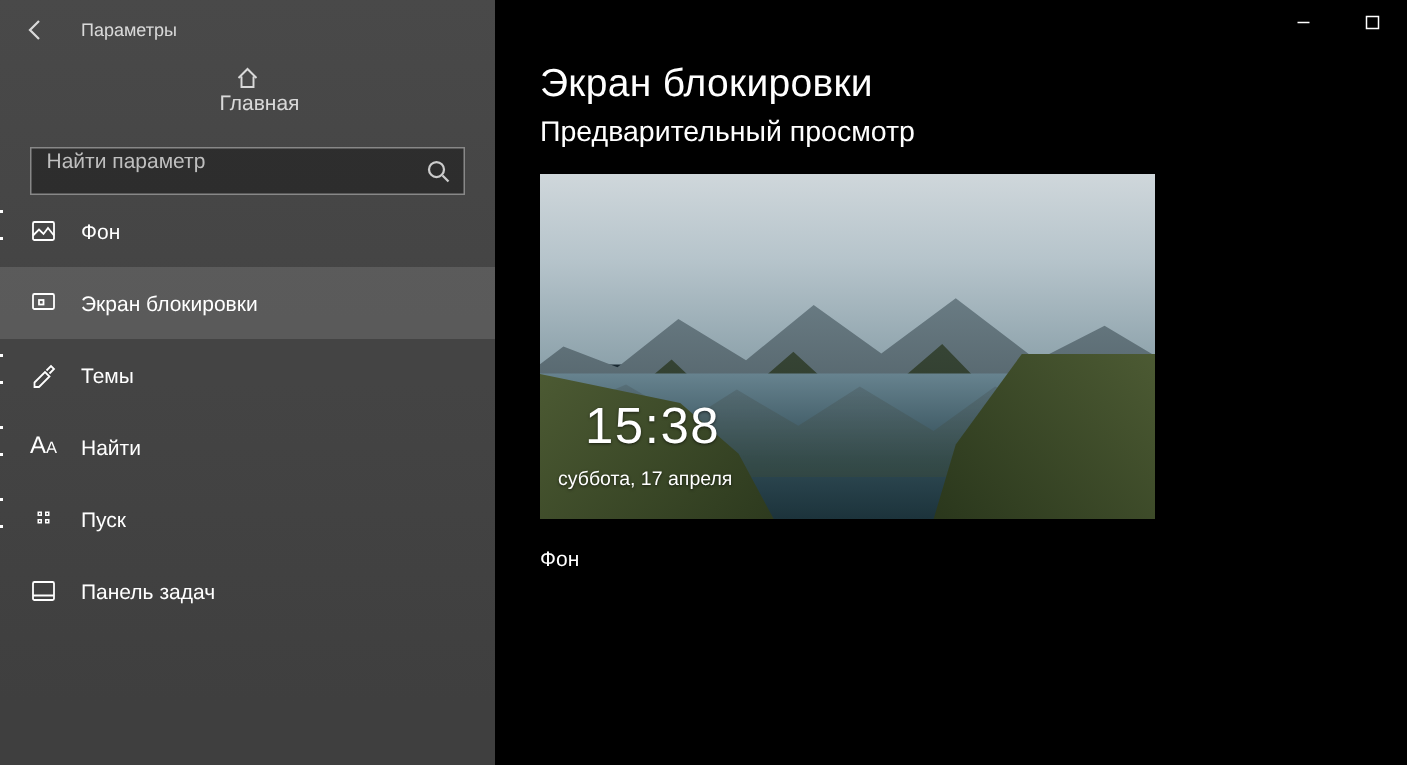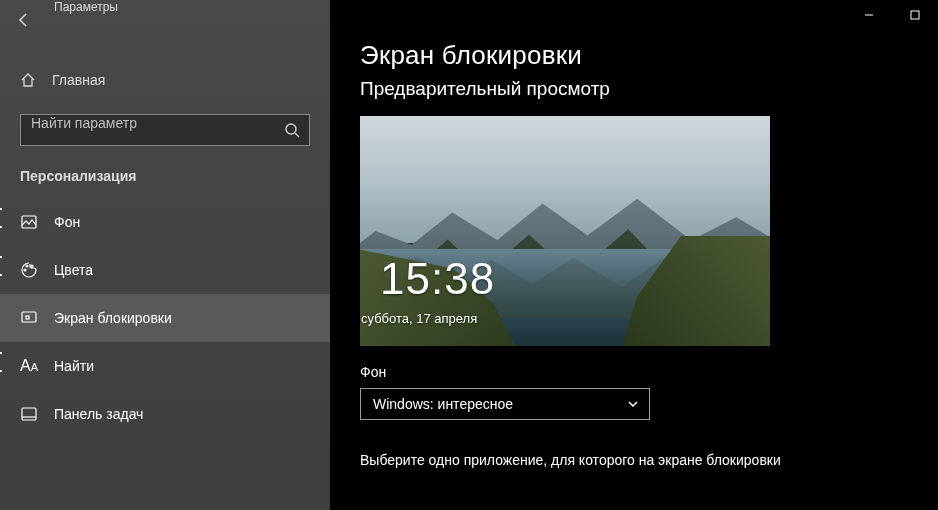--- a/index.html
+++ b/index.html
@@ -1,23 +1,23 @@
 <!DOCTYPE html>
 <html><head>
 <meta charset="utf-8">
 <style>
 * { margin: 0; padding: 0; box-sizing: border-box; font-family: "Segoe UI", -apple-system, sans-serif; }
 body { width: 938px; height: 510px; overflow: hidden; background: #000; color: #fff; display: flex; }
 .sidebar { width: 330px; height: 100%; background: linear-gradient(180deg, #565656 0%, #4a4a4a 100%); display: flex; flex-direction: column; position: relative; }
 .sidebar::before { content:""; position:absolute; inset:0; background: rgba(0,0,0,0.15); pointer-events:none; }
-.titlebar { display: flex; align-items: flex-start; height: 40px; padding: 0 4px; }
+.titlebar { display: flex; align-items: center; height: 40px; padding: 0 4px; }
 .back-btn { width: 40px; height: 40px; display: flex; align-items: center; justify-content: center; }
 .back-btn svg { width: 16px; height: 16px; stroke: #fff; fill: none; stroke-width: 1.5; }
 .app-title { font-size: 12px; font-weight: 400; margin-left: 10px; color: #fff; }
-.home-row { display: flex; align-items: center; height: 40px; padding: 0 20px; margin-top: 20px; }
+.home-row { display: flex; align-items: center; height: 40px; padding: 0 20px; margin-top: 4px; flex-direction: column; }
 .home-row svg { width: 16px; height: 16px; fill: none; stroke: #fff; stroke-width: 1.3; }
 .home-label { font-size: 14px; margin-left: 16px; }
 .search-wrap { margin: 14px 20px 0 20px; position: relative; }
 .search-input { width: 100%; height: 32px; background: rgba(0,0,0,0.35); border: 1px solid #888; color: #ccc; padding: 0 36px 14px 10px; font-size: 14px; outline: none; }
 .search-input::placeholder { color: #bfbfbf; }
 .search-icon { position: absolute; right: 10px; top: 50%; transform: translateY(-50%); width: 16px; height: 16px; stroke: #ccc; fill: none; stroke-width: 1.5; }
 .category { font-size: 14px; font-weight: 600; padding: 0 20px; margin-top: 22px; margin-bottom: 14px; color: #fff; }
 .nav { display: flex; flex-direction: column; }
 .nav-item { display: flex; align-items: center; height: 48px; padding: 0 20px; cursor: default; position: relative; }
 .nav-item.selected { background: rgba(255,255,255,0.12); }
@@ -35,22 +35,22 @@
 h1.page-title { font-size: 26px; font-weight: 300; letter-spacing: 0.2px; }
 h2.section { font-size: 19px; font-weight: 400; margin-top: 7px; }
 .preview { width: 410px; height: 230px; margin-top: 16px; position: relative; overflow: hidden; background: #1a2a33; }
 .sky { position: absolute; left:0; right:0; top:0; height: 55%; background: linear-gradient(180deg, #cfd7db 0%, #b6c4cb 45%, #8da2ab 100%); }
 .mtn-far { position: absolute; top: 34%; left: -5%; right: -5%; height: 40%; background: linear-gradient(180deg, #6b7d85 0%, #4e5e65 100%); clip-path: polygon(0 70%, 8% 40%, 16% 55%, 25% 20%, 35% 50%, 45% 10%, 55% 45%, 66% 5%, 78% 50%, 88% 25%, 100% 60%, 100% 100%, 0 100%); }
 .mtn-near { position: absolute; top: 38%; left: -5%; right: -5%; height: 45%; background: linear-gradient(180deg, #3b4a3a 0%, #2a3628 100%); clip-path: polygon(0 80%, 6% 50%, 14% 72%, 24% 35%, 32% 68%, 42% 30%, 52% 70%, 64% 25%, 74% 70%, 86% 40%, 100% 75%, 100% 100%, 0 100%); }
 .water { position: absolute; left:0; right:0; bottom:0; height: 42%; background: linear-gradient(180deg, #67838f 0%, #2f4a54 60%, #1c333b 100%); }
 .reflect { position: absolute; left:0; right:0; top:58%; height: 30%; background: linear-gradient(0deg, rgba(59,74,58,0.6) 0%, rgba(78,94,101,0.5) 100%); clip-path: polygon(0 0, 6% 30%, 14% 10%, 24% 45%, 32% 15%, 42% 50%, 52% 12%, 64% 55%, 74% 12%, 86% 40%, 100% 8%, 100% 100%, 0 100%); opacity: .8; filter: blur(.5px); }
 .shore-left { position: absolute; left:0; bottom:0; width:38%; height:42%; background: linear-gradient(135deg, #4c5a33 0%, #2d3a1e 100%); clip-path: polygon(0 0, 60% 20%, 85% 55%, 100% 100%, 0 100%); }
 .shore-right { position: absolute; right:0; bottom:0; width:36%; height:48%; background: linear-gradient(225deg, #4c5a33 0%, #2a371c 100%); clip-path: polygon(40% 0, 100% 0, 100% 100%, 0 100%, 10% 55%); }
-.clock { position: absolute; left: 20px; bottom: 42px; font-size: 44px; font-weight: 300; text-shadow: 0 1px 2px rgba(0,0,0,0.6); letter-spacing: 1px; text-align: right; }
-.date { position: absolute; left: 1px; bottom: 20px; font-size: 13px; text-shadow: 0 1px 2px rgba(0,0,0,0.6); }
+.clock { position: absolute; left: 30px; bottom: 42px; font-size: 34px; font-weight: 300; text-shadow: 0 1px 2px rgba(0,0,0,0.6); letter-spacing: 1px; text-align: right; }
+.date { position: absolute; left: 12px; bottom: 20px; font-size: 13px; text-shadow: 0 1px 2px rgba(0,0,0,0.6); }
 .field-label { font-size: 14px; margin-top: 18px; color: #fff; }
 .dropdown { margin-top: 8px; width: 290px; height: 32px; border: 1px solid #999; background: #000; display: flex; align-items: center; justify-content: space-between; padding: 0 10px 0 12px; font-size: 14px; }
 .dropdown svg { width: 12px; height: 12px; stroke: #fff; fill: none; stroke-width: 1.5; }
 .truncated { font-size: 14px; margin-top: 32px; color: #fff; white-space: nowrap; overflow: hidden; }
 .aa-small { font-size: 11px; }
 .dots { display: inline-grid; grid-template-columns: repeat(2, 3px); grid-template-rows: repeat(2,3px); gap: 2px; margin-top:4px; }
 .dots span { width:3px; height:3px; border:1px solid #fff; }
 </style>
 </head>
 <body>
@@ -74,67 +74,76 @@
   </div>
 
   <div class="search-wrap">
     <input class="search-input" placeholder="Найти параметр" style="">
     <svg class="search-icon" viewBox="0 0 16 16">
         <circle cx="7" cy="7" r="5"></circle>
         <path d="M11 11 L15 15"></path>
       </svg>
   </div>
 
-  <div class="category">Персонализация</div>
 
   <div class="nav">
 
     <div class="nav-item">
       <span class="edge-tick"></span>
       <span class="nicon">
           <svg viewBox="0 0 18 18">
             <rect x="2" y="3" width="14" height="12" rx="1"></rect>
             <path d="M2 12 L6 8 L9 11 L12 7 L16 12"></path>
           </svg>
         </span>
       <span class="nlabel">Фон</span>
     </div>
 
-    <div class="nav-item">
-      <span class="edge-tick"></span>
-      <span class="nicon">
-          <svg viewBox="0 0 18 18">
-            <path d="M9 2 A7 7 0 1 0 16 9 c0-1-1-2-2-2h-2c-1 0-2-1-2-2V3"></path>
-            <circle cx="5" cy="9" r="1"></circle>
-            <circle cx="7" cy="5" r="1"></circle>
-            <circle cx="12" cy="5" r="1"></circle>
-          </svg>
-        </span>
-      <span class="nlabel">Цвета</span>
-    </div>
 
     <div class="nav-item selected">
       <span class="nicon">
           <svg viewBox="0 0 18 18">
             <rect x="2" y="3" width="14" height="10" rx="1"></rect>
             <rect x="6" y="7" width="3" height="3"></rect>
           </svg>
         </span>
       <span class="nlabel">Экран блокировки</span>
     </div>
 
+    <div class="nav-item">
+      <span class="edge-tick"></span>
+      <span class="nicon">
+          <svg viewBox="0 0 18 18">
+            <path d="M3 14 L10 7 L13 10 L6 17 H3 Z"></path>
+            <path d="M11 6 L14 3 L16 5 L13 8"></path>
+          </svg>
+        </span>
+      <span class="nlabel">Темы</span>
+    </div>
 
     <div class="nav-item">
       <span class="edge-tick"></span>
       <span class="nicon">
           <span style="color:#fff;font-weight:400;">A<span class="aa-small">A</span></span>
         </span>
       <span class="nlabel">Найти</span>
     </div>
 
+    <div class="nav-item">
+      <span class="edge-tick"></span>
+      <span class="nicon">
+          <span class="dots">
+            <span></span>
+            <span></span>
+            <span></span>
+            <span></span>
+          </span>
+        </span>
+      <span class="nlabel">Пуск</span>
+    </div>
 
     <div class="nav-item">
       <span class="nicon">
           <svg viewBox="0 0 18 18">
             <rect x="2" y="3" width="14" height="12" rx="1"></rect>
             <line x1="2" y1="12" x2="16" y2="12"></line>
           </svg>
         </span>
       <span class="nlabel">Панель задач</span>
     </div>
@@ -168,22 +177,15 @@
     <div class="water"></div>
     <div class="reflect"></div>
     <div class="shore-left"></div>
     <div class="shore-right"></div>
     <div class="clock">15:38</div>
     <div class="date">суббота, 17 апреля</div>
   </div>
 
   <div class="field-label">Фон</div>
 
-  <div class="dropdown">
-    <span>Windows: интересное</span>
-    <svg viewBox="0 0 12 12">
-        <path d="M2 4 L6 8 L10 4"></path>
-      </svg>
-  </div>
 
-  <div class="truncated">Выберите одно приложение, для которого на экране блокировки</div>
 
 </div>
 
 </body></html>

